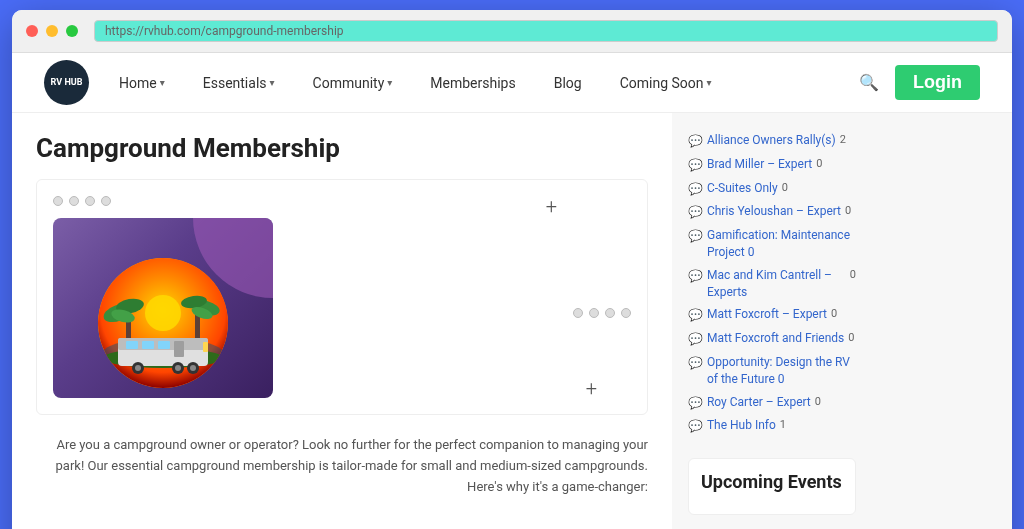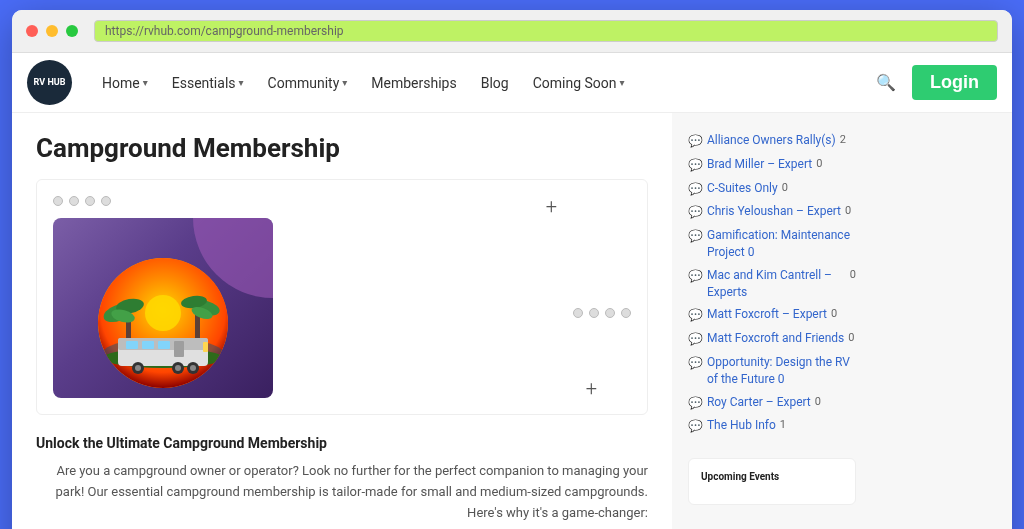--- a/index.html
+++ b/index.html
@@ -26,32 +26,32 @@
       align-items: center;
       gap: 8px;
       border-bottom: 1px solid #ddd;
     }
     .dot { width: 12px; height: 12px; border-radius: 50%; }
     .dot-red { background: #ff5f57; }
     .dot-yellow { background: #ffbd2e; }
     .dot-green { background: #28c940; }
     .address-bar {
       flex: 1;
-      background: #bef264;
+      background: #5eead4;
       border: 1px solid #ccc;
       border-radius: 4px;
       padding: 3px 10px;
       font-size: 12px;
       color: #666;
       margin-left: 8px;
     }
     .nav-bar {
       background: #fff;
       border-bottom: 1px solid #eee;
-      padding: 0 15px;
+      padding: 0 32px;
       display: flex;
       align-items: center;
       height: 60px;
       gap: 0;
     }
     .logo-area {
       display: flex;
       align-items: center;
       margin-right: 20px;
     }
@@ -65,21 +65,21 @@
       justify-content: center;
       font-size: 9px;
       color: #fff;
       font-weight: bold;
       text-align: center;
       line-height: 1.2;
     }
     .nav-links {
       display: flex;
       align-items: center;
-      gap: 4px;
+      gap: 18px;
       flex: 1;
     }
     .nav-item {
       padding: 6px 10px;
       font-size: 14px;
       color: #333;
       cursor: pointer;
       display: flex;
       align-items: center;
       gap: 3px;
@@ -258,21 +258,21 @@
       flex-shrink: 0;
     }
     .forum-icon { color: #888; font-size: 12px; flex-shrink: 0; margin-top: 1px; }
     .events-box {
       background: #fff;
       border: 1px solid #eee;
       border-radius: 6px;
       padding: 12px;
     }
     .events-title {
-      font-size: 10px;
+      font-size: 18px;
       font-weight: 700;
       color: #222;
       margin-bottom: 10px;
     }
   </style>
 </head>
 <body>
 
 <div class="browser-window">
 
@@ -389,21 +389,20 @@
               <div class="slider-dot"></div>
               <div class="slider-dot"></div>
               <div class="slider-dot"></div>
               <div class="slider-dot"></div>
             </div>
             <span class="plus-sign plus-bottom">+</span>
           </div>
         </div>
       </div>
 
-      <div class="article-subtitle">Unlock the Ultimate Campground Membership</div>
       <div class="article-body">Are you a campground owner or operator? Look no further for the perfect companion to managing your park! Our essential campground membership is tailor-made for small and medium-sized campgrounds. Here's why it's a game-changer:</div>
     </div>
 
     <div class="sidebar">
       <ul class="forum-list">
         <li class="forum-item">
           <span class="forum-icon">💬</span>
           <span>Alliance Owners Rally(s)</span>
           <span class="forum-count"> 2</span>
         </li>

